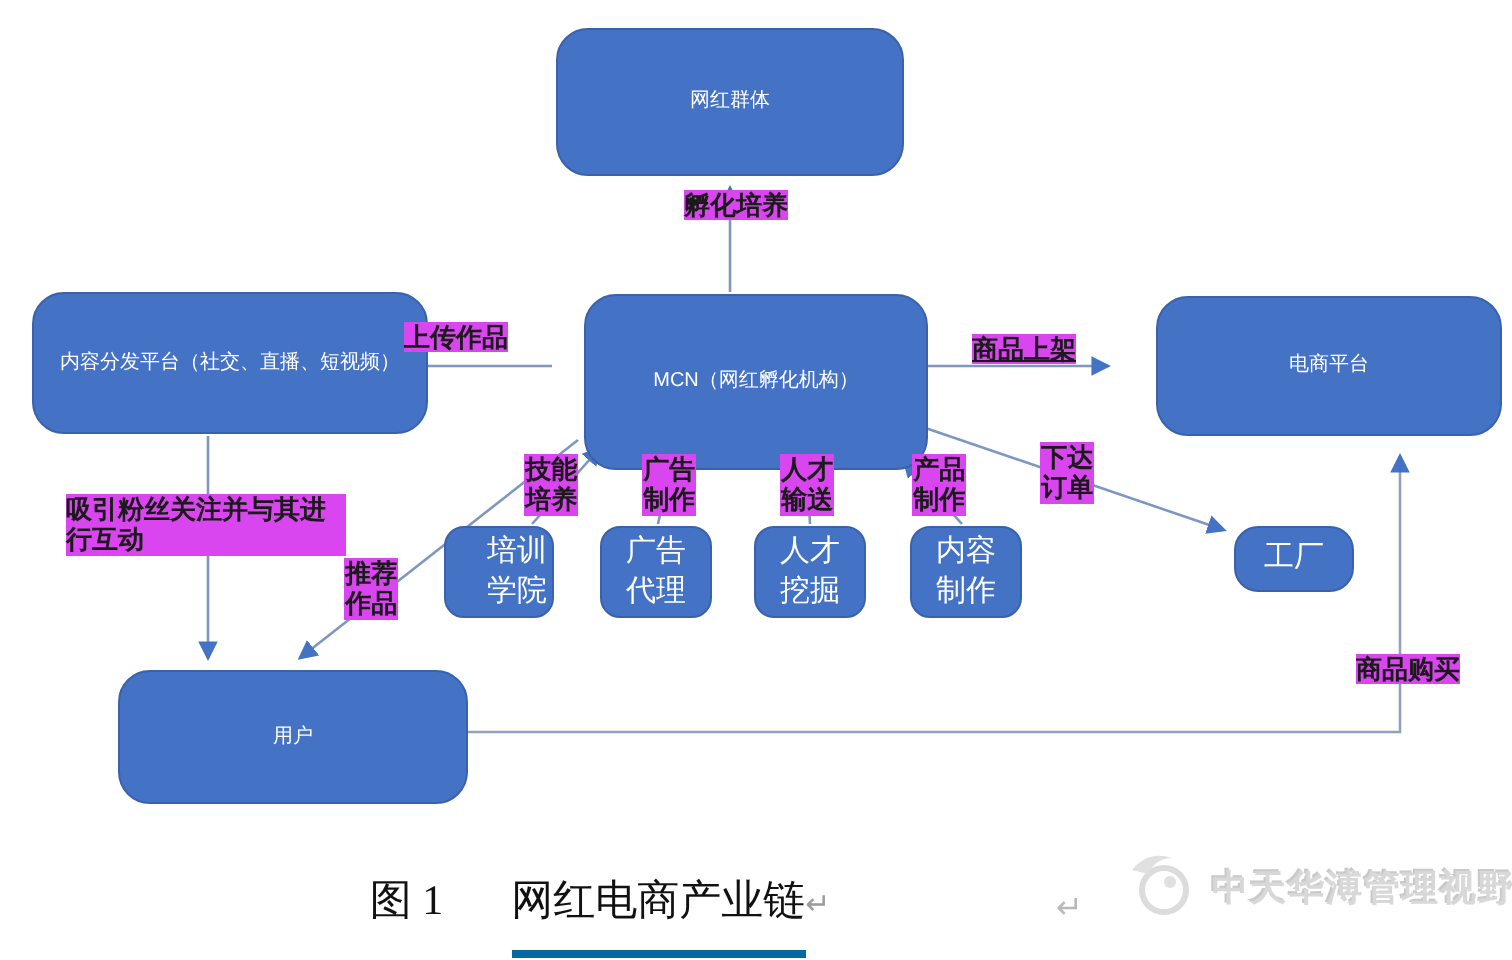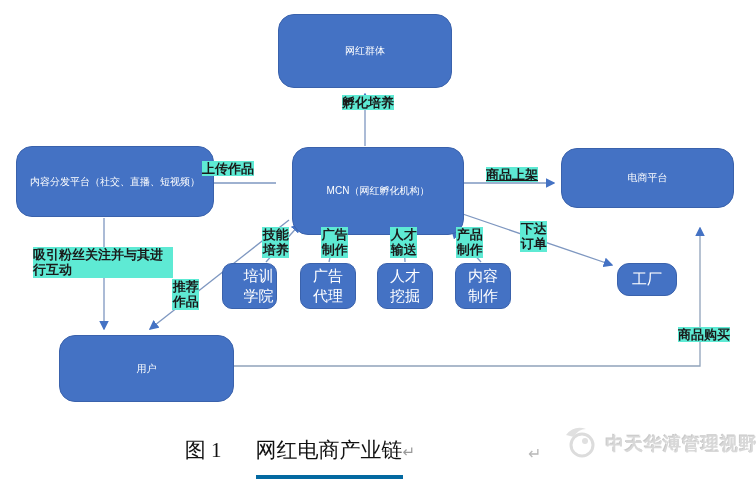--- a/index.html
+++ b/index.html
@@ -11,21 +11,21 @@
   .node{
     position:absolute;background:#4472c4;border:1px solid #3a62ac;
     color:#fff;display:flex;align-items:center;justify-content:center;
     text-align:center;box-sizing:border-box;line-height:1.35;
   }
   .node-lg{border-radius:16px;font-size:10px;padding:4px 6px;}
   .node-sm{border-radius:10px;font-size:15px;padding:2px;}
   .node-sm .wrap2{width:2em;display:inline-block;}
   .edge-label{
     position:absolute;color:#1a1a1a;font-weight:bold;font-size:13px;
-    line-height:1.18;background:#5eead4;text-align:center;white-space:nowrap;
+    line-height:1.18;background:#d946ef;text-align:center;white-space:nowrap;
   }
   .edge-label.two{white-space:normal;width:2.1em;}
   .edge-label.multi{white-space:normal;text-align:left;}
   .caption{
     position:absolute;left:0;top:436px;width:560px;text-align:center;
     font-family:"Liberation Serif", serif;font-size:21px;color:#111;
   }
   .caption .figno{margin-right:34px;margin-left:40px;}
   .caption .cap-title{border-bottom:4px solid #0369a1;padding-bottom:13px;}
   .ret{color:#9b9b9b;font-size:15px;font-family:"Liberation Sans",sans-serif;}
@@ -76,21 +76,21 @@
 </div>
 
 <div class="node node-lg" style="left:292px;top:147px;width:172px;height:88px;">
   <span>MCN（网红孵化机构）</span>
 </div>
 
 <div class="node node-lg" style="left:16px;top:146px;width:198px;height:71px;">
   <span>内容分发平台（社交、直播、短视频）</span>
 </div>
 
-<div class="node node-lg" style="left:561px;top:148px;width:173px;height:60px;">
+<div class="node node-lg" style="left:578px;top:148px;width:173px;height:70px;">
   <span>电商平台</span>
 </div>
 
 <div class="node node-lg" style="left:15px;top:335px;width:175px;height:67px;margin-left:44px;">
   <span>用户</span>
 </div>
 
 <div class="node node-sm" style="left:222px;top:263px;width:55px;height:46px;padding-left:20px;">
   <span class="wrap2">培训学院</span>
 </div>

